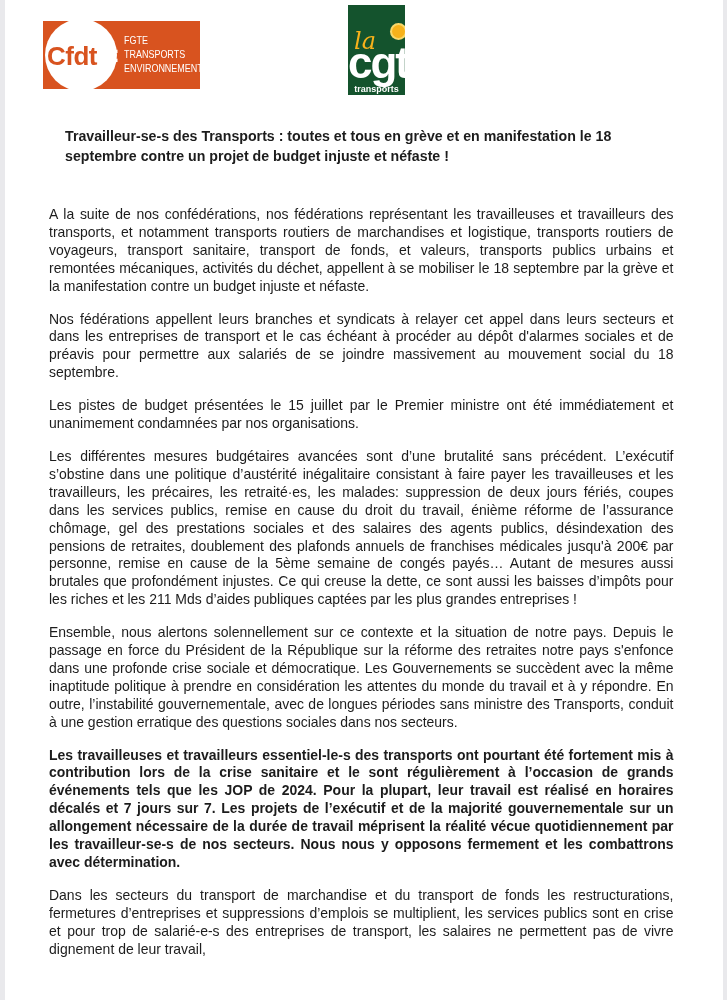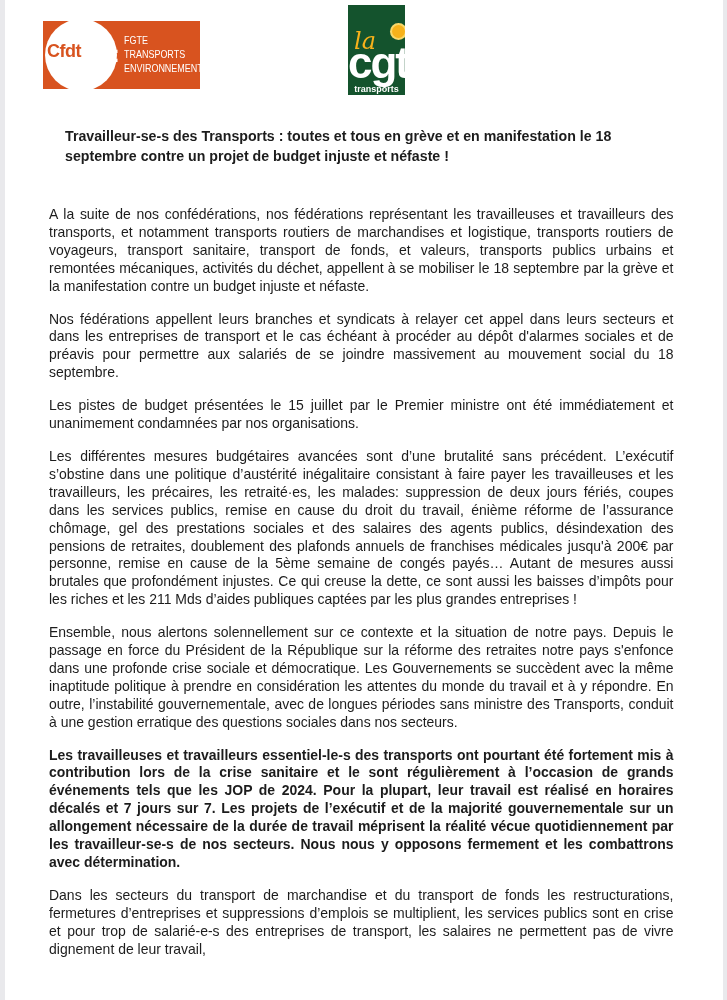--- a/index.html
+++ b/index.html
@@ -17,21 +17,21 @@
     
     .cfdt {
       position: absolute; left: 38px; top: 21px; width: 157px; height: 68px;
       background: #d8531f; overflow: hidden;
     }
     .cfdt .circle {
       position: absolute; left: 2px; top: -2px; width: 72px; height: 72px;
       border-radius: 50%; background: #fff;
     }
     .cfdt .cfdt-word {
-      position: absolute; left: 4px; top: 20px; font-weight: bold; font-size: 18px;
+      position: absolute; left: 4px; top: 20px; font-weight: bold; font-size: 26px;
       color: #d8531f; letter-spacing: -0.5px;
     }
     .cfdt .colon {
       position: absolute; left: 69px; top: 20px; font-weight: bold; font-size: 23px; color: #fff;
     }
     .cfdt .lines {
       position: absolute; left: 81px; top: 12px; color: #fff; font-size: 11.5px;
       line-height: 14px; transform: scaleX(0.78); transform-origin: left top; white-space: nowrap;
     }
     

